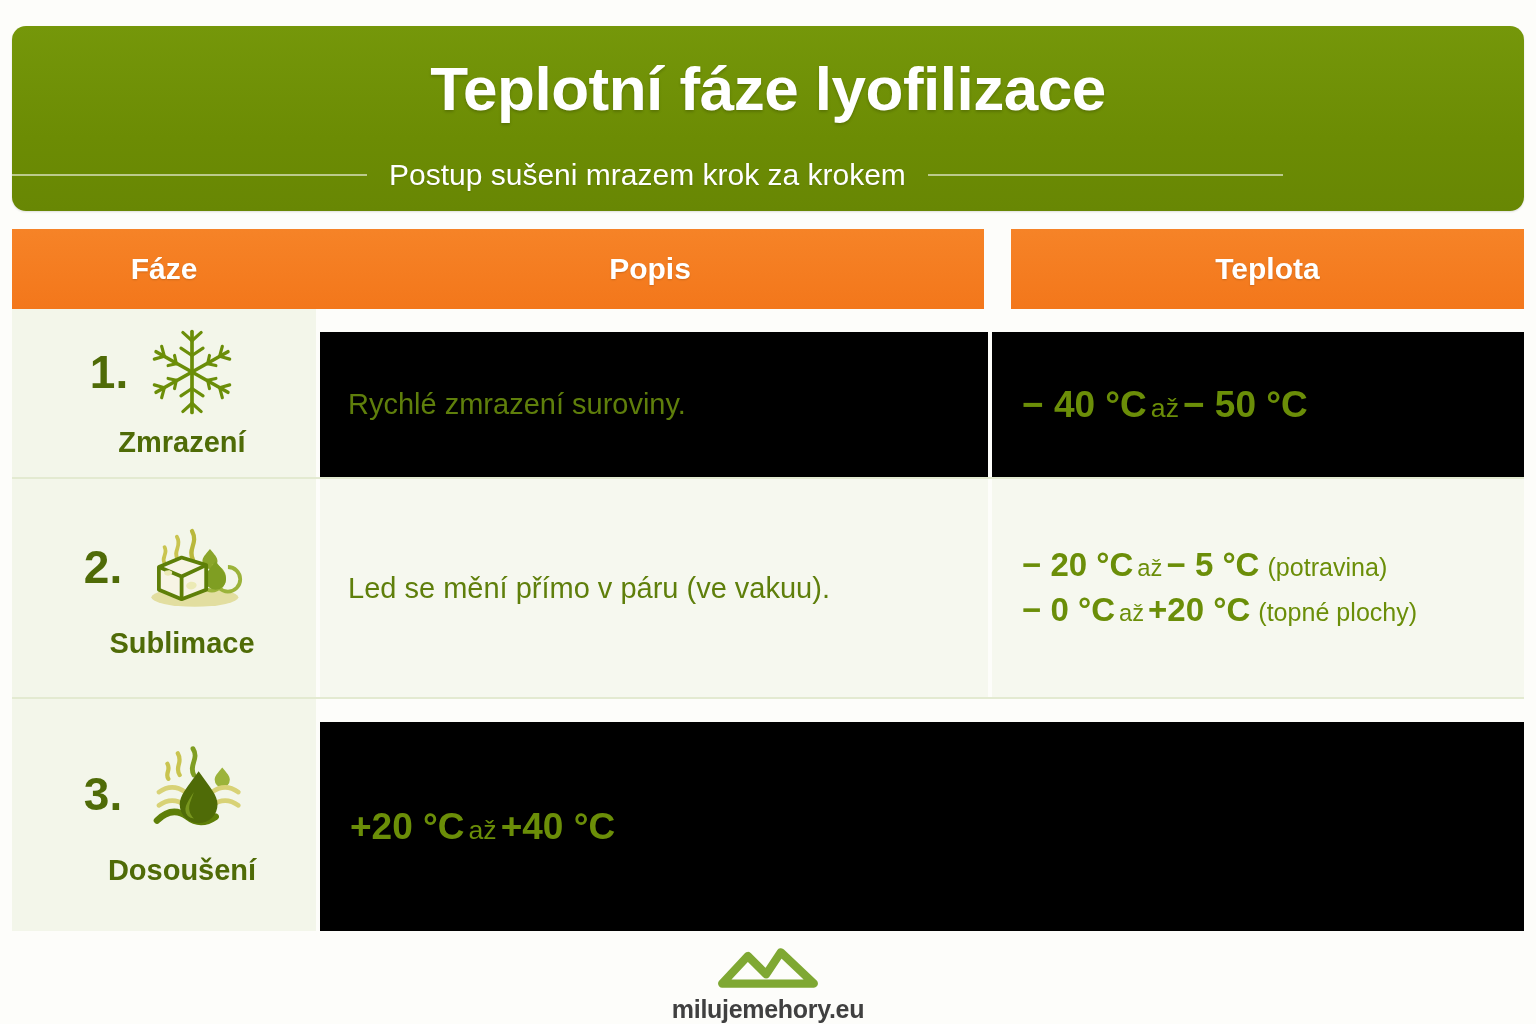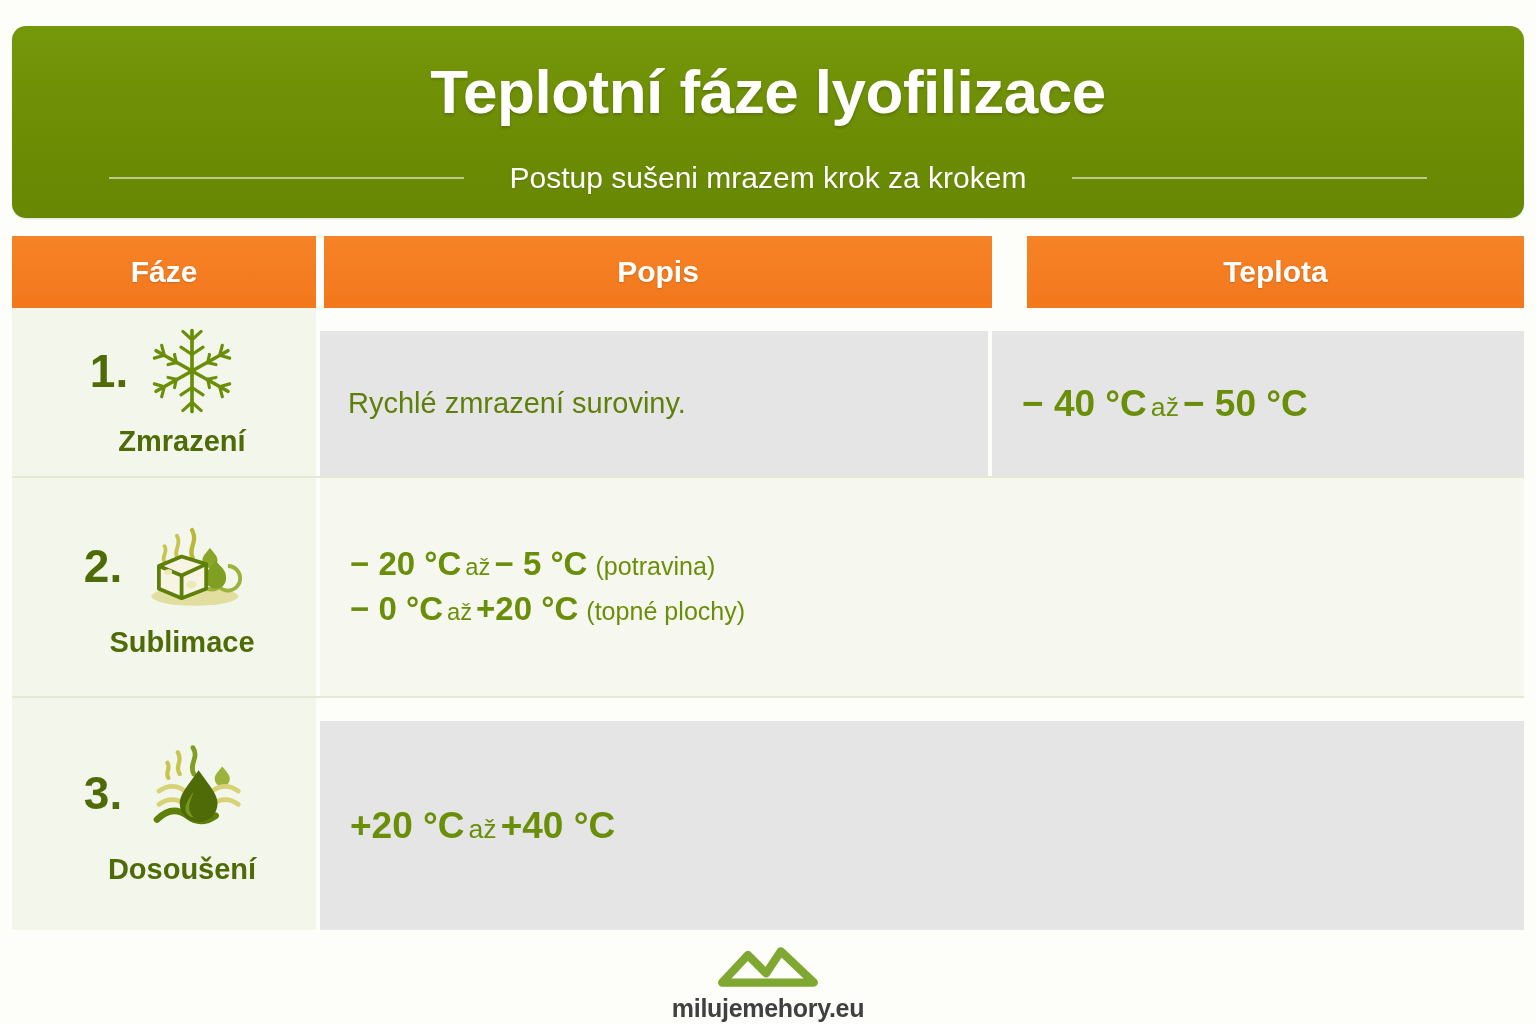--- a/index.html
+++ b/index.html
@@ -45,23 +45,21 @@
     letter-spacing: -0.5px;
     line-height: 1;
     margin-top: 12px;
     text-shadow: 0 2px 3px rgba(0,0,0,0.18);
     white-space: nowrap;
   }
   .subtitle-row {
     margin-top: 38px;
     display: flex;
     align-items: center;
-    justify-content: center;
     width: 100%;
-    gap: 24px;
   }
   .subtitle-rule {
     height: 2px;
     background: rgba(255,255,255,0.55);
     flex: 0 0 auto;
     width: 355px;
   }
   .header-subtitle {
     color: #ffffff;
     font-size: 30px;
@@ -73,22 +71,22 @@
 
   
   .table {
     margin-top: 18px;
     display: flex;
     flex-direction: column;
     flex: 0 0 auto;
   }
   .thead {
     display: flex;
-    gap: 8px;
-    height: 72px;
+    gap: 0;
+    height: 80px;
   }
   .th {
     background: #f47b20;
     background: linear-gradient(180deg, #f68327 0%, #f3771b 100%);
     color: #ffffff;
     font-size: 30px;
     font-weight: bold;
     display: flex;
     align-items: center;
     justify-content: center;
@@ -124,21 +122,21 @@
     color: #5f7f0b;
   }
   .cell-teplota {
     flex: 1 1 auto;
     padding-left: 30px;
     flex-direction: column;
     justify-content: center;
     align-items: flex-start;
     text-align: center;
   }
-  .row-a .cell-popis, .row-a .cell-teplota { background: #e5e5e5; margin-top: 23px; }
+  .row-a .cell-popis, .row-a .cell-teplota { background: #000000; margin-top: 23px; }
   .row-b .cell-popis, .row-b .cell-teplota { background: #f6f8ef; }
 
   .r1 { height: 168px; }
   .r2 { height: 218px; }
   .r3 { height: 232px; }
 
   .phase-top {
     display: flex;
     align-items: center;
     justify-content: center;
@@ -292,20 +290,21 @@
                 <path d="M20 50 L44 60 L70 48" fill="none" stroke="#5e7f08" stroke-width="4" stroke-linejoin="round"></path>
                 <path d="M44 60 L44 84" fill="none" stroke="#5e7f08" stroke-width="4"></path>
                 <path d="M27 54 c5 -2 9 1 6 4 c-4 3 -10 0 -6 -4z" fill="#eceab5"></path>
                 <path d="M52 66 c7 -2 11 4 5 7 c-6 3 -12 -4 -5 -7z" fill="#eceab5"></path>
               </g>
             </svg>
           </span>
         </div>
         <div class="phase-label">Sublimace</div>
       </div>
+      <div class="cell cell-popis">Led se mění přímo v páru (ve vakuu).</div>
       <div class="cell cell-teplota">
         <div class="temp-line">
           <span>− 20 °C</span><span class="az">až</span><span>− 5 °C</span><span class="note">(potravina)</span>
         </div>
         <div class="temp-line">
           <span>− 0 °C</span><span class="az">až</span><span>+20 °C</span><span class="note">(topné plochy)</span>
         </div>
       </div>
     </div>
 

